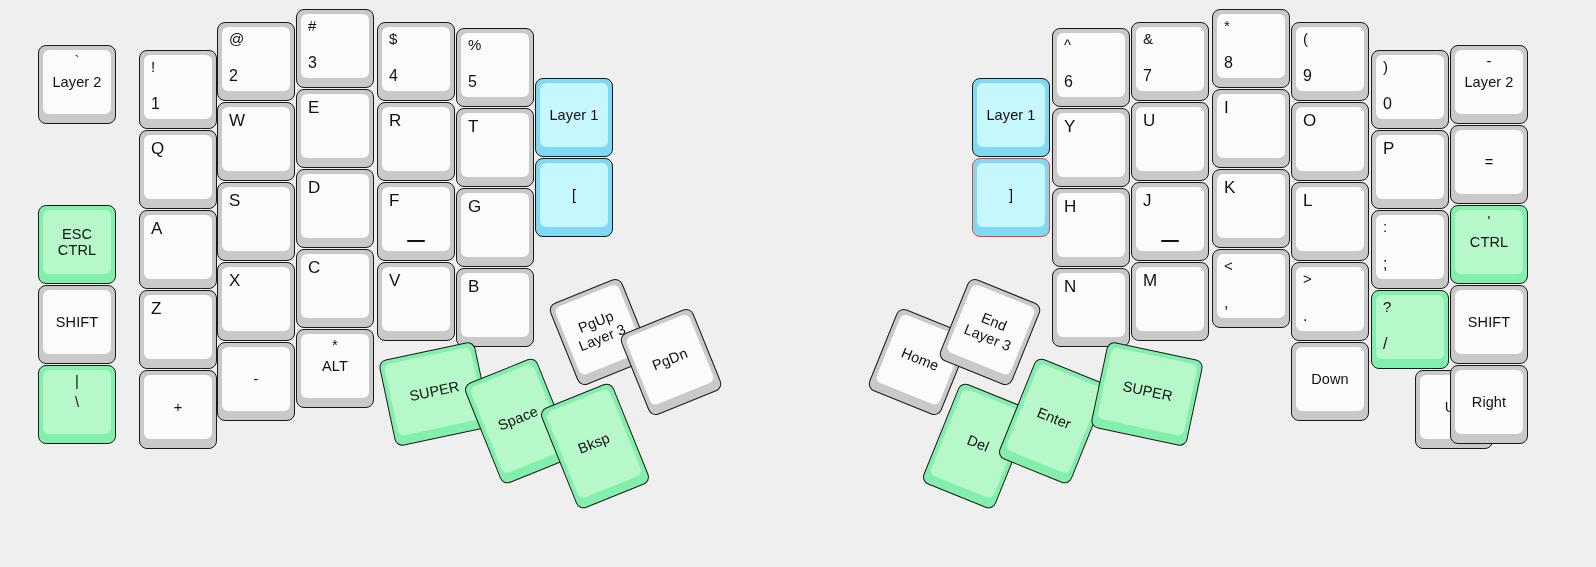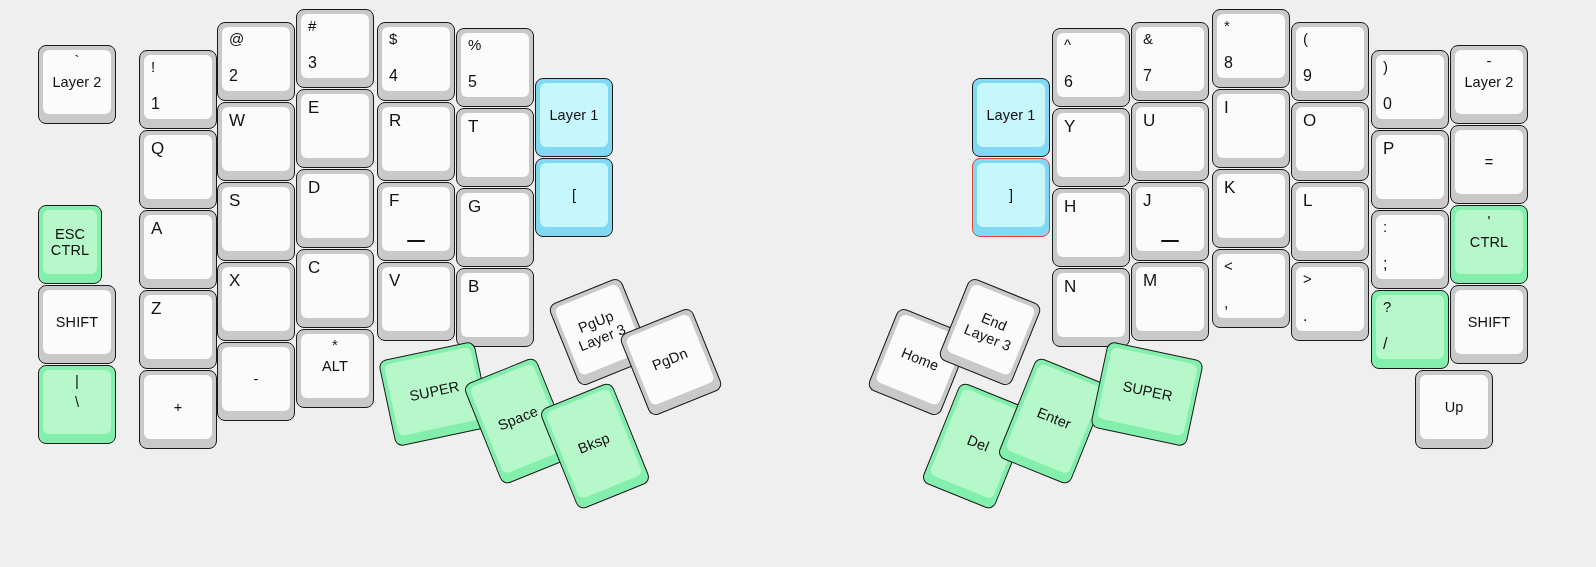--- a/index.html
+++ b/index.html
@@ -82,21 +82,21 @@
 </head>
 <body>
 
 <div id="kb">
     <div class="key" style="left: 38px; top: 45px; width: 78px; height: 79px;">
       <div class="cap">
         <div class="lbl topc">`</div>
         <div class="lbl ctr">Layer 2</div>
       </div>
     </div>
-    <div class="key green" style="left: 38px; top: 205px; width: 64px; height: 79px;">
+    <div class="key green" style="left: 38px; top: 205px; width: 78px; height: 79px;">
       <div class="cap">
         <div class="lbl ctr">ESC</div>
         <div class="lbl ctr2">CTRL</div>
       </div>
     </div>
     <div class="key" style="left: 38px; top: 285px; width: 78px; height: 79px;">
       <div class="cap">
         <div class="lbl ctr">SHIFT</div>
       </div>
     </div>
@@ -328,20 +328,25 @@
       <div class="cap">
         <div class="lbl top" style="font-size: 17px;">L</div>
       </div>
     </div>
     <div class="key" style="left: 1291px; top: 262px; width: 78px; height: 79px;">
       <div class="cap">
         <div class="lbl top">&gt;</div>
         <div class="lbl bot">.</div>
       </div>
     </div>
+    <div class="key" style="left: 1291px; top: 342px; width: 78px; height: 79px;">
+      <div class="cap">
+        <div class="lbl ctr">Down</div>
+      </div>
+    </div>
     <div class="key" style="left: 1371px; top: 50px; width: 78px; height: 79px;">
       <div class="cap">
         <div class="lbl top">)</div>
         <div class="lbl bot">0</div>
       </div>
     </div>
     <div class="key" style="left: 1371px; top: 130px; width: 78px; height: 79px;">
       <div class="cap">
         <div class="lbl top" style="font-size: 17px;">P</div>
       </div>
@@ -376,20 +381,25 @@
     </div>
     <div class="key green" style="left: 1450px; top: 205px; width: 78px; height: 79px;">
       <div class="cap">
         <div class="lbl topc">'</div>
         <div class="lbl ctr">CTRL</div>
       </div>
     </div>
     <div class="key" style="left: 1450px; top: 285px; width: 78px; height: 79px;">
       <div class="cap">
         <div class="lbl ctr">SHIFT</div>
+      </div>
+    </div>
+    <div class="key" style="left: 1450px; top: 365px; width: 78px; height: 79px;">
+      <div class="cap">
+        <div class="lbl ctr">Right</div>
       </div>
     </div>
     <div class="key green rot" style="left: 386px; top: 350px; width: 98px; height: 88px; transform: rotate(-12deg);">
       <div class="cap">
         <div class="lbl ctr">SUPER</div>
       </div>
     </div>
     <div class="key rot" style="left: 561px; top: 288px; width: 78px; height: 88px; transform: rotate(-22deg);">
       <div class="cap">
         <div class="lbl ctr">PgUp</div>

